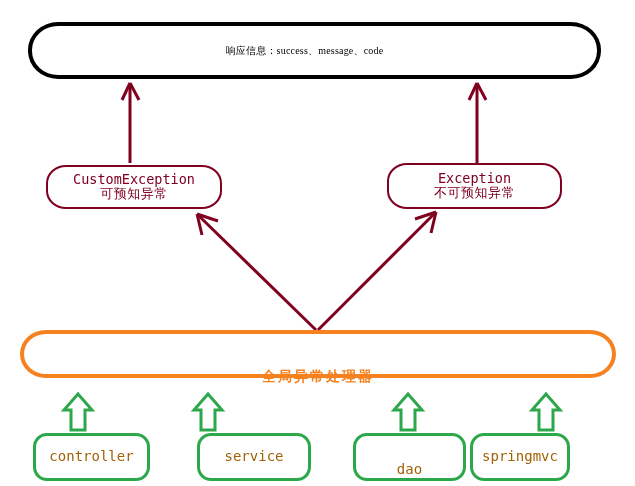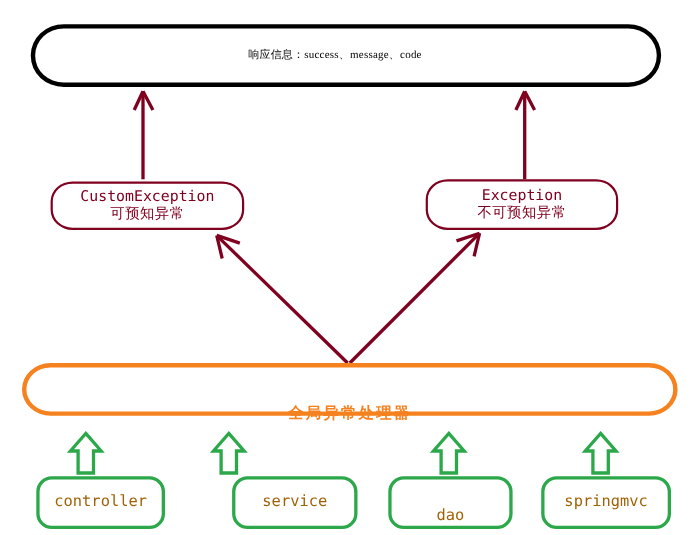--- a/index.html
+++ b/index.html
@@ -96,23 +96,23 @@
     border: 3px solid #2CA84A;
     border-radius: 14px;
   }
   .layer-box .label {
     font-size: 14px;
     color: #a16207;
     font-family: "DejaVu Sans Mono", monospace;
     letter-spacing: 0px;
   }
   #layer-controller { left: 33px;  width: 117px; }
-  #layer-service    { left: 211px; width: 114px; }
+  #layer-service    { left: 197px; width: 114px; }
   #layer-dao        { left: 353px; width: 113px; justify-content: flex-end; }
-  #layer-springmvc  { left: 492px; width: 118px; }
+  #layer-springmvc  { left: 470px; width: 100px; }
 
   svg.edges {
     position: absolute;
     left: 0;
     top: 0;
     width: 635px;
     height: 486px;
     pointer-events: none;
   }
 </style>

